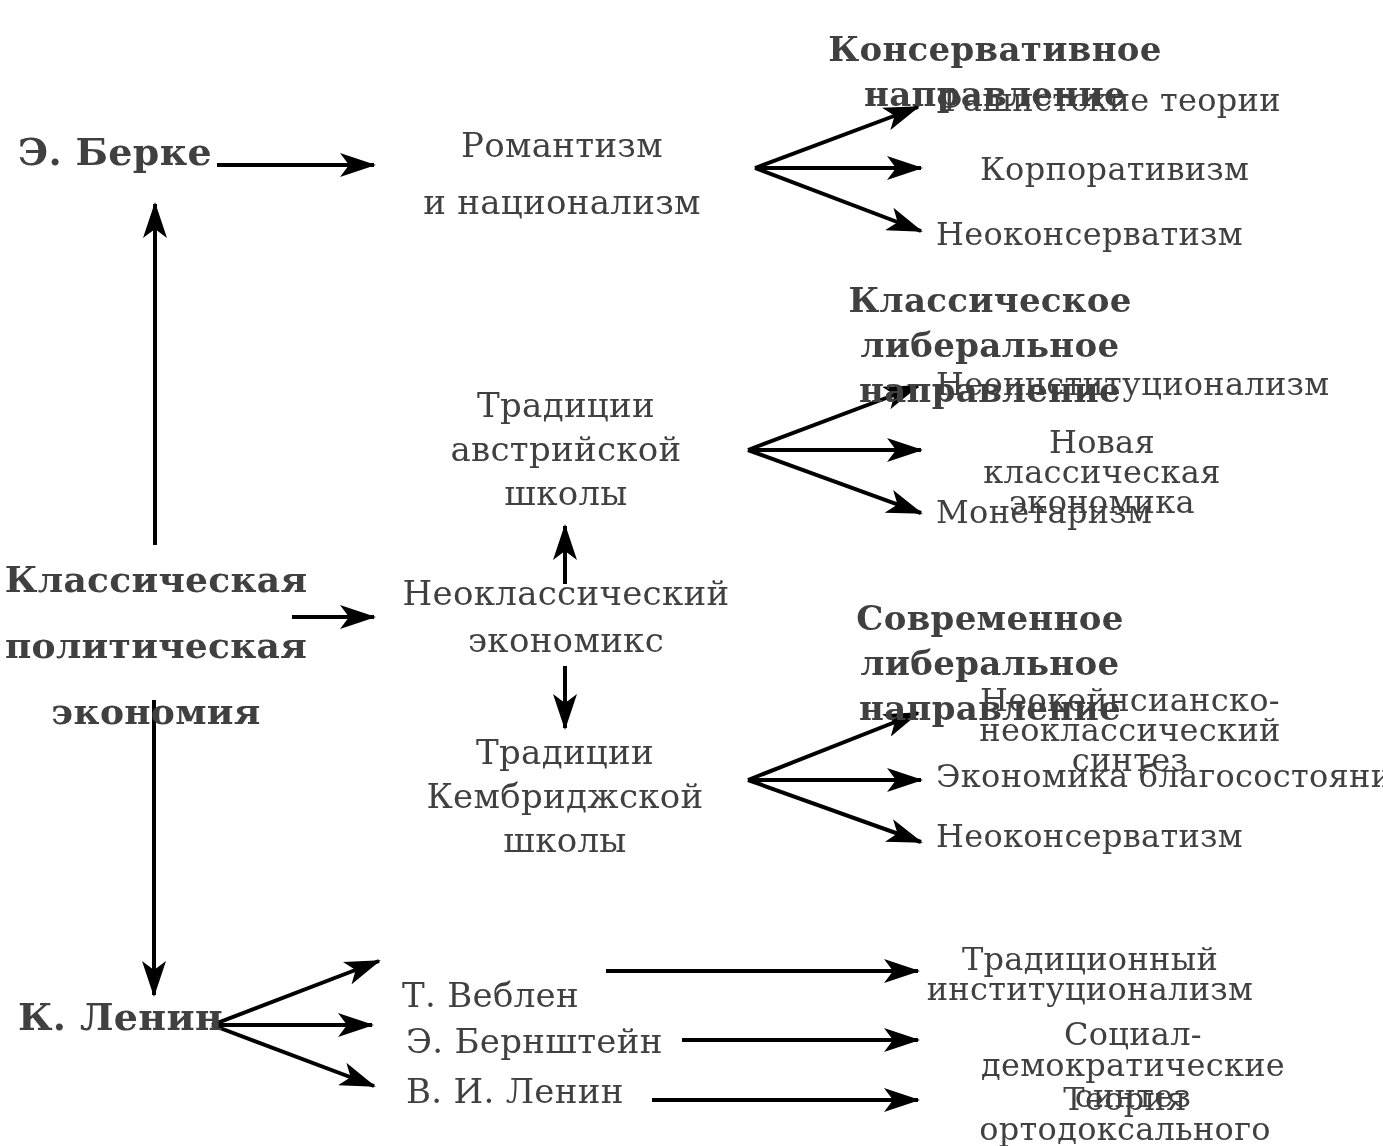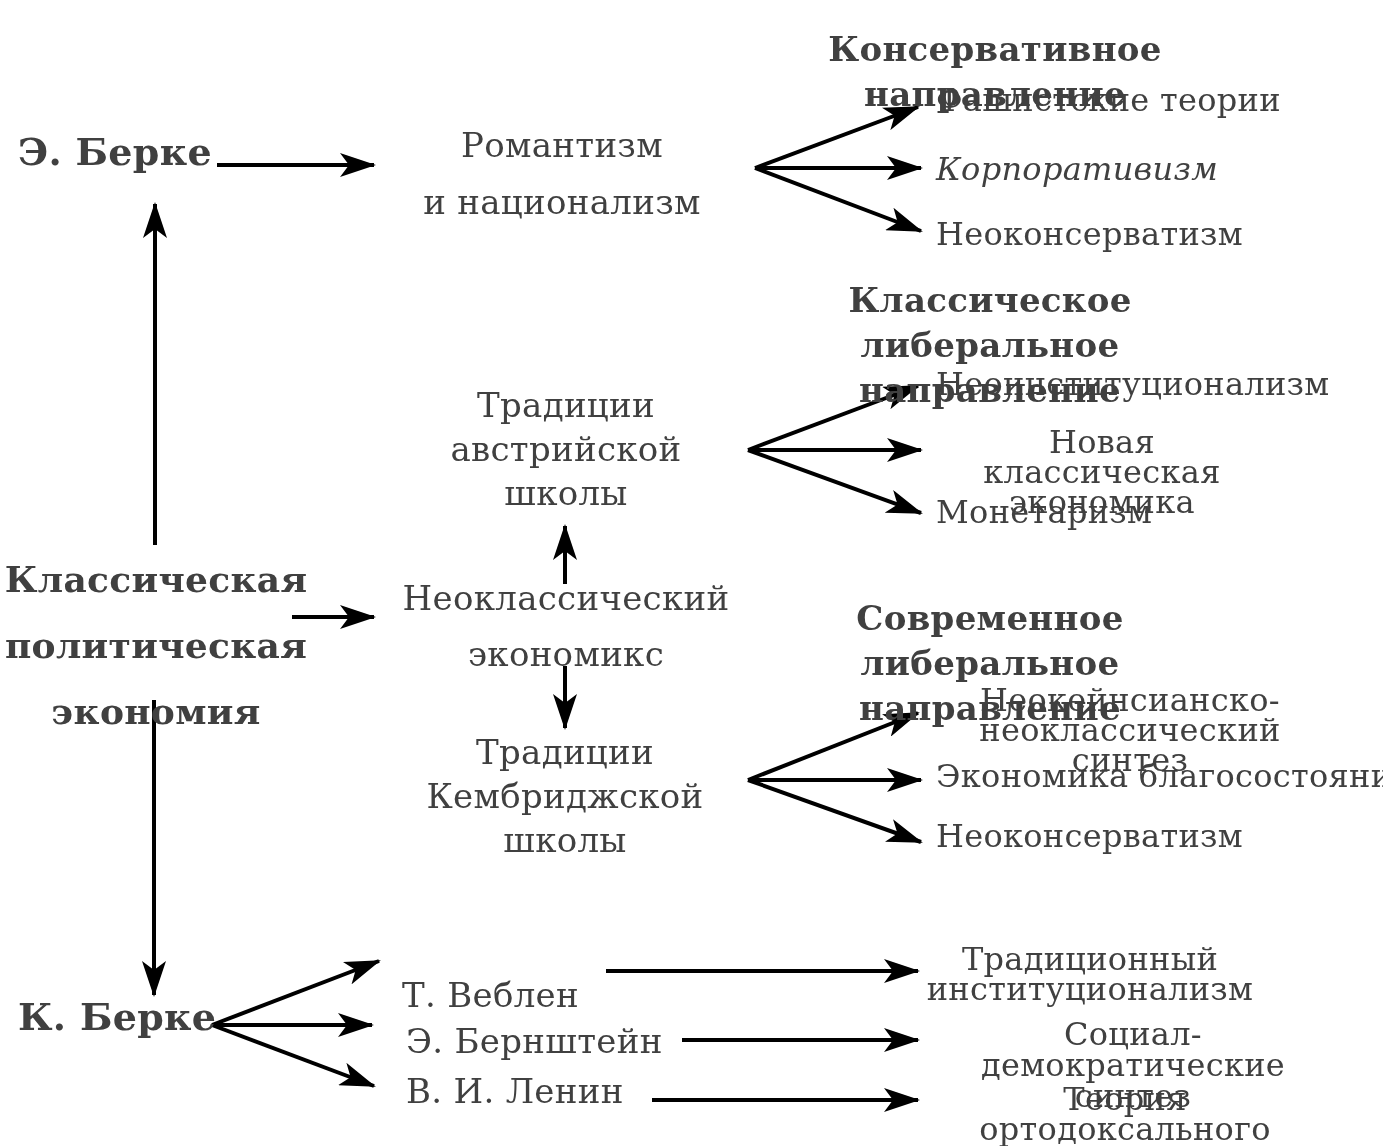--- a/index.html
+++ b/index.html
@@ -82,45 +82,45 @@
       <line x1="652" y1="1100" x2="918" y2="1100" marker-end="url(#ah)"></line>
     </g>
   </svg>
 
   <div class="node big-label bold" style="left:18px; top:130px;">Э. Берке</div>
 
   <div class="node left-block bold centered" style="left:156px; top:546px;">Классическая
 политическая
 экономия</div>
 
-  <div class="node big-label bold" style="left:18px; top:995px;">К. Берке</div>
+  <div class="node big-label bold" style="left:18px; top:995px;">К. Ленин</div>
 
   <div class="node mid-text centered" style="left:562px; top:117px; line-height:57px;">Романтизм
 и национализм</div>
 
   <div class="node mid-text centered" style="left:566px; top:383px; line-height:44px;">Традиции
 австрийской
 школы</div>
 
-  <div class="node mid-text centered" style="left:566px; top:570px; line-height:56px;">Неоклассический
+  <div class="node mid-text centered" style="left:566px; top:570px; line-height:47px;">Неоклассический
 экономикс</div>
 
   <div class="node mid-text centered" style="left:565px; top:730px; line-height:44px;">Традиции
 Кембриджской
 школы</div>
 
   <div class="node name-label" style="left:402px; top:942px;margin-top:33px;">Т. Веблен</div>
 
   <div class="node name-label" style="left:406px; top:1002px;margin-top:19px;">Э. Бернштейн</div>
 
   <div class="node name-label" style="left:406px; top:1071px;">В. И. Ленин</div>
 
   <div class="node header bold centered" style="left:995px; top:27px;">Консервативное направление</div>
   <div class="node item" style="left:936px; top:82px;">Фашистские теории</div>
-  <div class="node item" style="left:936px; top:151px;font-style:italic;">Корпоративизм</div>
+  <div class="node item" style="left:980px; top:151px;">Корпоративизм</div>
   <div class="node item" style="left:936px; top:216px;">Неоконсерватизм</div>
 
   <div class="node header bold centered" style="left:990px; top:278px;">Классическое либеральное
 направление</div>
   <div class="node item" style="left:936px; top:366px;">Неоинституционализм</div>
   <div class="node item-multi centered" style="left:1102px; top:427px;">Новая классическая
 экономика</div>
   <div class="node item" style="left:936px; top:494px;">Монетаризм</div>
 
   <div class="node header bold centered" style="left:990px; top:596px;">Современное либеральное

